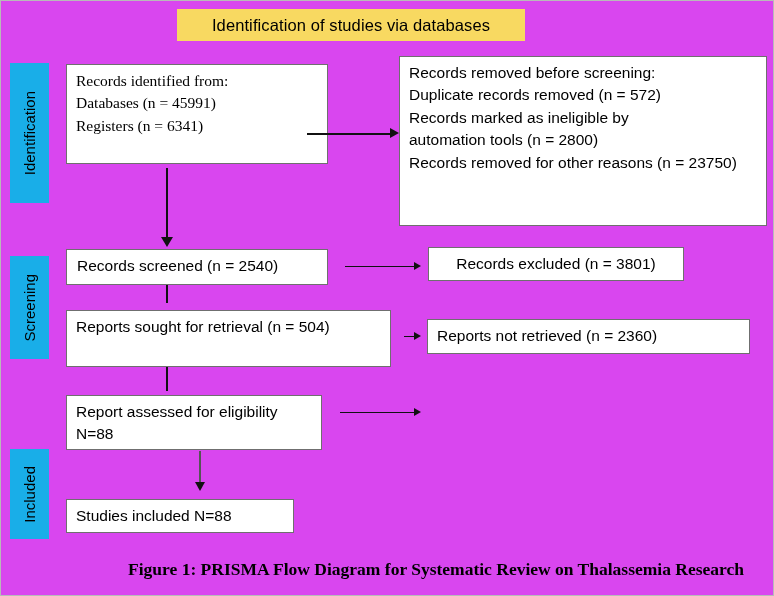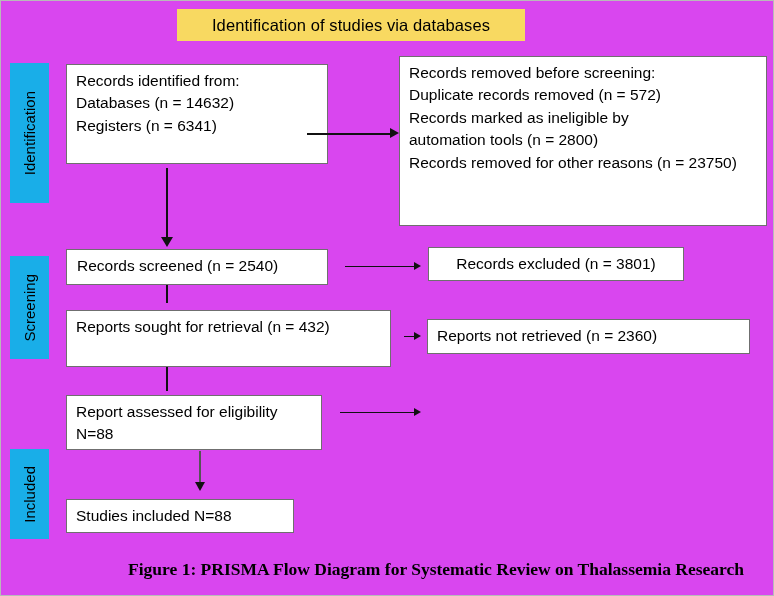--- a/index.html
+++ b/index.html
@@ -65,21 +65,21 @@
     border: 1px solid #6f6f6f;
     box-sizing: border-box;
     font-size: 15.5px;
     color: #000;
     line-height: 1.45;
     padding: 5px 9px;
   }
   .box .ln { display: block; white-space: nowrap; }
   .box.wrap .ln { white-space: normal; }
 
-  #box-identified      { left: 65px;  top: 63px;  width: 262px; height: 100px; }
+  #box-identified      { left: 65px;  top: 63px;  width: 262px; height: 100px; font-family: Liberation Serif, serif; }
   #box-removed         { left: 398px; top: 55px;  width: 368px; height: 170px; }
   #box-screened        { left: 65px;  top: 248px; width: 262px; height: 36px; padding-left: 10px; }
   #box-excluded        { left: 427px; top: 246px; width: 256px; height: 34px; text-align: center; }
   #box-sought          { left: 65px;  top: 309px; width: 325px; height: 57px; }
   #box-not-retrieved   { left: 426px; top: 318px; width: 323px; height: 35px; }
   #box-assessed        { left: 65px;  top: 394px; width: 256px; height: 55px; }
   #box-report-excluded { left: 427px; top: 393px; width: 304px; height: 34px; }
   #box-studies         { left: 65px;  top: 498px; width: 228px; height: 34px; }
 
   
@@ -146,42 +146,42 @@
   </div>
   <div class="stage" id="stage-screening">
     <span>Screening</span>
   </div>
   <div class="stage" id="stage-included">
     <span>Included</span>
   </div>
 
   <div class="box" id="box-identified">
     <span class="ln">Records identified from:</span>
-    <span class="ln">Databases (n = 14632)</span>
+    <span class="ln">Databases (n = 45991)</span>
     <span class="ln">Registers (n = 6341)</span>
   </div>
 
   <div class="box wrap" id="box-removed">
     <span class="ln">Records removed before screening:</span>
     <span class="ln">Duplicate records removed (n = 572)</span>
     <span class="ln">Records marked as ineligible by</span>
     <span class="ln">automation tools (n = 2800)</span>
     <span class="ln">Records removed for other reasons (n = 23750)</span>
   </div>
 
   <div class="box" id="box-screened">
     <span class="ln">Records screened (n = 2540)</span>
   </div>
 
   <div class="box" id="box-excluded">
     <span class="ln">Records excluded (n = 3801)</span>
   </div>
 
   <div class="box wrap" id="box-sought">
-    <span class="ln">Reports sought for retrieval (n = 432)</span>
+    <span class="ln">Reports sought for retrieval (n = 504)</span>
   </div>
 
   <div class="box" id="box-not-retrieved">
     <span class="ln">Reports not retrieved (n = 2360)</span>
   </div>
 
   <div class="box wrap" id="box-assessed">
     <span class="ln">Report assessed for eligibility N=88</span>
   </div>
 

